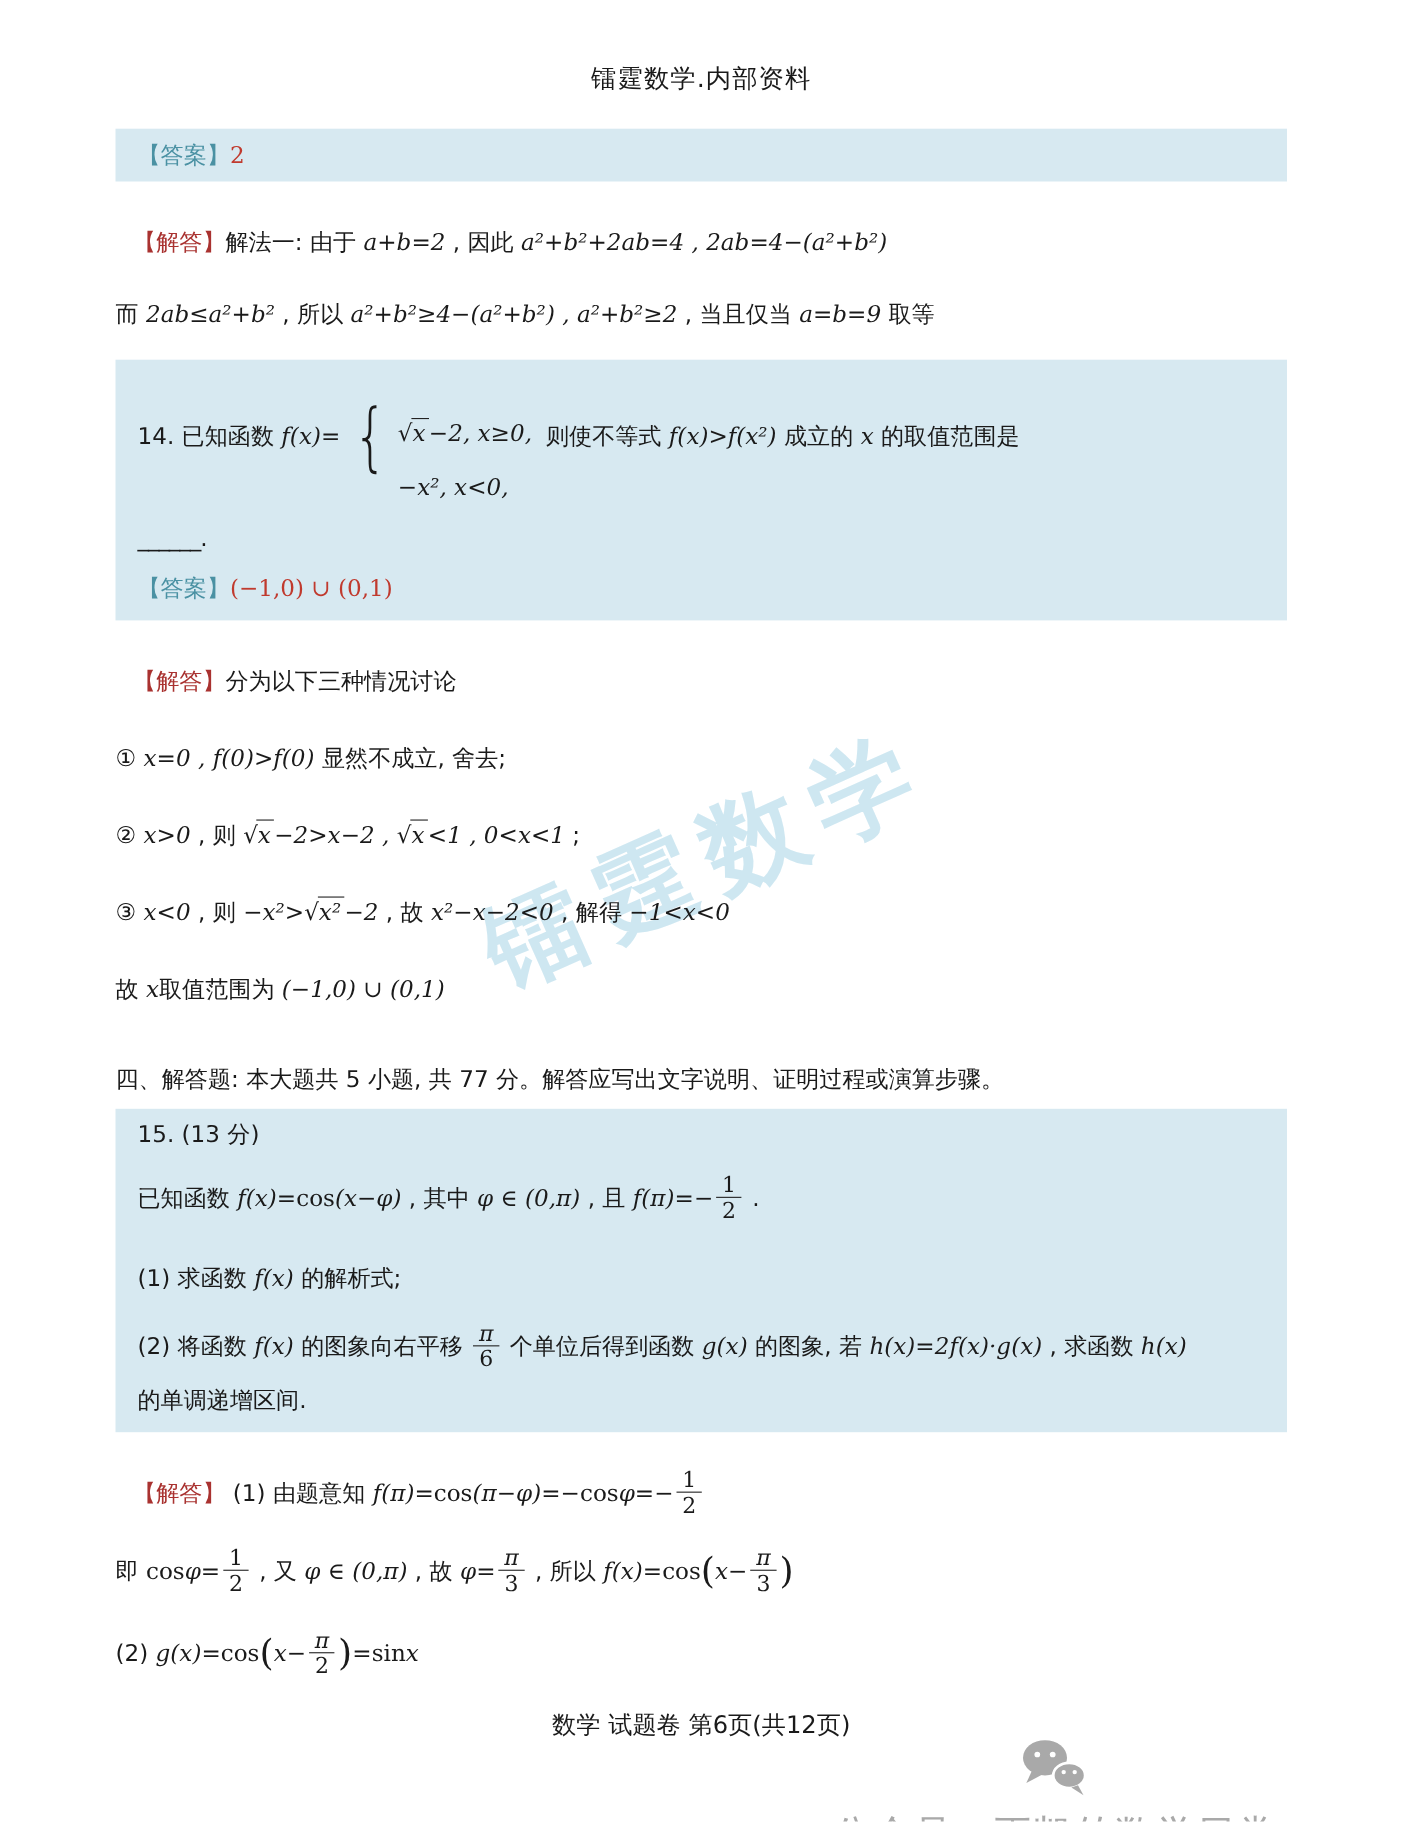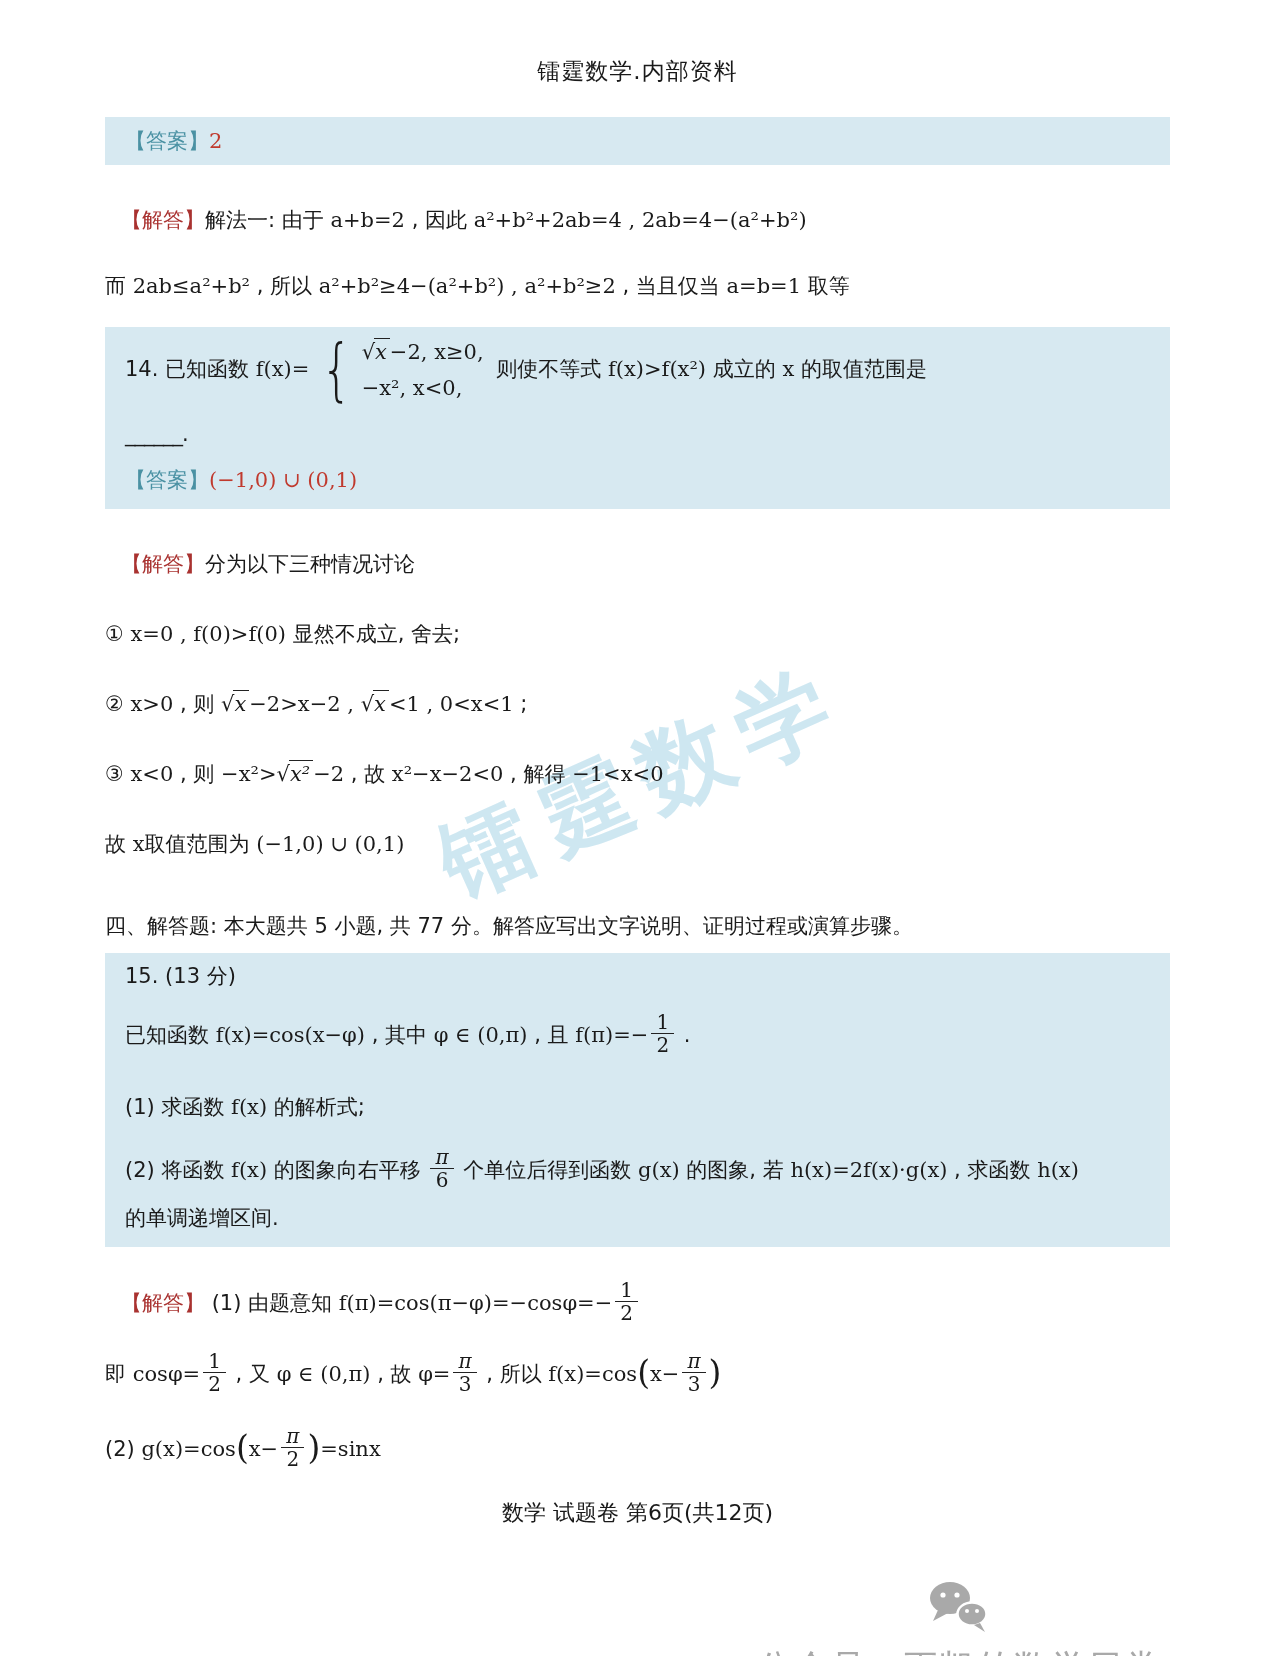--- a/index.html
+++ b/index.html
@@ -21,40 +21,40 @@
   .heading-block .line{margin-top:0;}
   .mt0{margin-top:0 !important}
   .mt10{margin-top:10px !important}
   .mt16{margin-top:16px !important}
   .mt22{margin-top:22px !important}
   .mt26{margin-top:26px !important}
   .mt30{margin-top:30px !important}
   .mt34{margin-top:34px !important}
   .mt36{margin-top:36px !important}
   .ind{padding-left:16px;}
-  .seg-m{font-family:"DejaVu Serif","Liberation Serif",serif;}
+  .seg-m{font-family:"DejaVu Serif","Liberation Serif",serif;font-style:italic;}
   .seg-r{font-family:"DejaVu Serif","Liberation Serif",serif;}
   .seg-ansl{color:var(--ansl,#3d8299);}
   .seg-ansv{color:var(--ansv,#c03a2e);font-family:"DejaVu Serif","Liberation Serif",serif;}
   .seg-soll{color:var(--soll,#a93230);font-weight:400;}
   .seg-bp{font-family:"DejaVu Serif","Liberation Serif",serif;font-size:33px;vertical-align:middle;line-height:30px;font-weight:300;position:relative;top:-2px;}
   .seg-blank{letter-spacing:-1px;}
   .frac{display:inline-flex;flex-direction:column;align-items:center;vertical-align:middle;
         margin:0 3px;font-size:20px;line-height:22px;
         font-family:"DejaVu Serif","Liberation Serif",serif;position:relative;top:-2px;}
   .frac .num{padding:0 5px;border-bottom:1.5px solid #222;}
   .frac .it{font-style:italic;}
   .sqrt{display:inline;white-space:nowrap;}
   .sqrt .sign{font-family:"DejaVu Serif","Liberation Serif",serif;}
   .sqrt .bar{border-top:1.5px solid #222;font-family:"DejaVu Serif","Liberation Serif",serif;
              font-style:italic;padding:1px 3px 0 1px;margin-left:-1px;}
   .cases{display:inline-flex;align-items:center;vertical-align:middle;margin:0 6px;}
   .cases .brace{font-size:68px;font-weight:100;font-family:"DejaVu Sans",sans-serif;
                 line-height:62px;margin-right:3px;transform:scaleX(0.72);}
-  .cases .rows{display:inline-flex;flex-direction:column;gap:6px;text-align:left;}
+  .cases .rows{display:inline-flex;flex-direction:column;gap:19px;text-align:left;margin-top:42px;}
   .footer{margin-top:26px;text-align:center;font-size:22px;}
   .diag-wm{position:absolute;left:445px;top:808px;z-index:0;
            font-family:"DejaVu Serif","Liberation Serif",serif;font-weight:700;
            font-size:92px;letter-spacing:16px;color:var(--wm,#9fd0e4);opacity:0.5;
            transform:rotate(-24deg);transform-origin:left center;white-space:nowrap;}
   .gray-wm{position:absolute;left:756px;top:1580px;z-index:2;display:flex;align-items:center;
            gap:10px;color:var(--gwm,#a9a9a9);font-size:37px;white-space:nowrap;flex-direction:column;}
   .wicon svg{display:block;}
 </style>
 </head>
@@ -63,21 +63,21 @@
 <div class="diag-wm" data-name="diagonal-watermark">镭霆数学</div>
 
 <div class="content" data-name="document-page">
   <div class="header" data-name="page-header">镭霆数学.内部资料</div>
   <div data-name="document-blocks">
       <div class="bluebox" data-name="answer-box-13">
         <div class="line mt0" data-name="answer-13"><span class="seg-ansl" data-name="answer-label">【答案】</span><span class="seg-ansv" data-name="answer-value">2</span></div>
       </div>
       <div class="plain-block" data-name="solution-13">
         <div class="line ind" data-name="solution-13-line1"><span class="seg-soll" data-name="solution-label">【解答】</span><span class="seg-t">解法一: 由于 </span><span class="seg-m">a+b=2</span><span class="seg-t"> , 因此 </span><span class="seg-m">a²+b²+2ab=4 , 2ab=4−(a²+b²)</span></div>
-        <div class="line mt36" data-name="solution-13-line2"><span class="seg-t">而 </span><span class="seg-m">2ab≤a²+b²</span><span class="seg-t"> , 所以 </span><span class="seg-m">a²+b²≥4−(a²+b²) , a²+b²≥2</span><span class="seg-t"> , 当且仅当 </span><span class="seg-m">a=b=1</span><span class="seg-t"> 取等</span></div>
+        <div class="line mt36" data-name="solution-13-line2"><span class="seg-t">而 </span><span class="seg-m">2ab≤a²+b²</span><span class="seg-t"> , 所以 </span><span class="seg-m">a²+b²≥4−(a²+b²) , a²+b²≥2</span><span class="seg-t"> , 当且仅当 </span><span class="seg-m">a=b=9</span><span class="seg-t"> 取等</span></div>
       </div>
       <div class="bluebox" data-name="question-14-box">
         <div class="line mt0" data-name="question-14"><span class="seg-t">14. 已知函数 </span><span class="seg-m">f(x)=</span><span class="cases" data-name="piecewise-cases">
             <span class="brace">{</span>
             <span class="rows">
               <span class="case-row"><span class="sqrt" data-name="radical"><span class="sign">√</span><span class="bar">x</span></span><span class="seg-m">−2, x≥0,</span></span>
               <span class="case-row"><span class="seg-m">−x², x&lt;0,</span></span>
             </span>
           </span><span class="seg-t"> 则使不等式 </span><span class="seg-m">f(x)&gt;f(x²)</span><span class="seg-t"> 成立的 </span><span class="seg-m">x</span><span class="seg-t"> 的取值范围是</span></div>
         <div class="line mt16" data-name="question-14-blank"><span class="seg-blank" data-name="blank-line">______</span><span class="seg-t">.</span></div>

